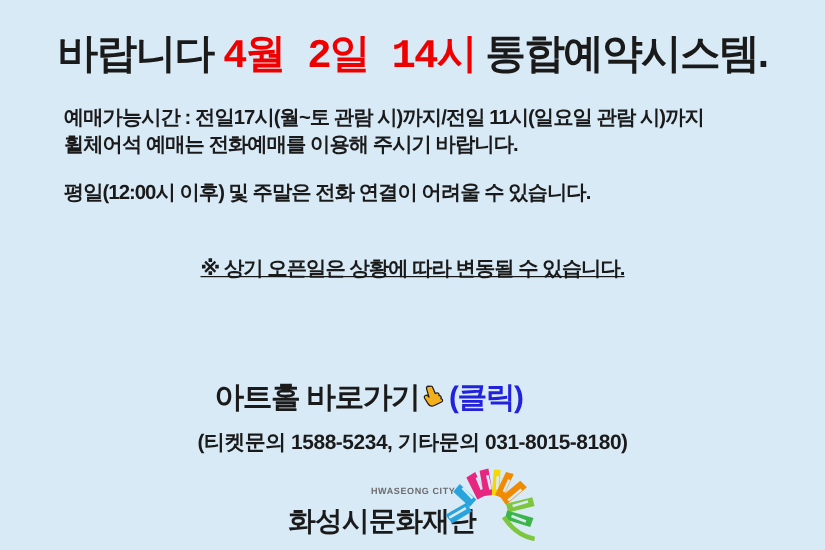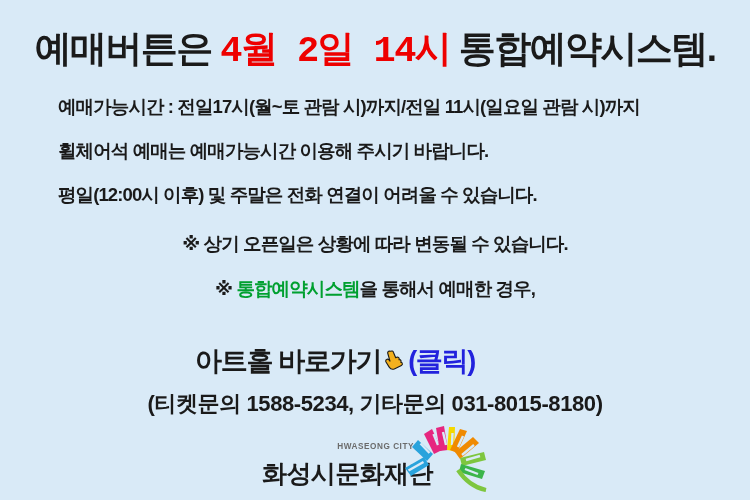--- a/index.html
+++ b/index.html
@@ -50,31 +50,32 @@
     width: 660px;
   }
   .body-line {
     font-size: 18.5px;
     font-weight: bold;
     color: #1a1a1a;
     letter-spacing: -0.9px;
     white-space: nowrap;
     line-height: 1.3;
   }
-  .body-line.l1 { margin-bottom: 20px; }
+  .body-line.l1 { }
   .body-line.l2 { margin-bottom: 20px; }
   .body-line.l3 { margin-bottom: 0px; }
 
   
   .notice-block {
     position: absolute;
     top: 232px;
     left: 0;
     width: 750px;
     text-align: center;
+    text-decoration: underline;
   }
   .notice-line {
     font-size: 18.5px;
     font-weight: bold;
     color: #1a1a1a;
     letter-spacing: -0.9px;
     white-space: nowrap;
     line-height: 1.32;
   }
   .notice-line.n1 { margin-bottom: 21px; }
@@ -104,21 +105,21 @@
     margin: 0 1px 0 0;
   }
 
   
   .phone-line {
     position: absolute;
     top: 389px;
     left: 0;
     width: 750px;
     text-align: center;
-    font-size: 22px;
+    font-size: 19px;
     font-weight: bold;
     letter-spacing: -0.4px;
     color: #1a1a1a;
     white-space: nowrap;
   }
 
   
   .logo {
     position: absolute;
     left: 262px;
@@ -158,34 +159,31 @@
     width: 86px;
     height: 68px;
   }
 </style>
 </head>
 <body>
 
 <div id="notice-poster">
 
   <div class="headline">
-    <span>예매버튼은 </span><span class="hl-red">4월 2일 14시</span><span> 통합예약시스템.</span>
+    <span>바랍니다 </span><span class="hl-red">4월 2일 14시</span><span> 통합예약시스템.</span>
   </div>
 
   <div class="body-block">
     <div class="body-line l1">예매가능시간 : 전일17시(월~토 관람 시)까지/전일 11시(일요일 관람 시)까지</div>
-    <div class="body-line l2">휠체어석 예매는 예매가능시간 이용해 주시기 바랍니다.</div>
+    <div class="body-line l2">휠체어석 예매는 전화예매를 이용해 주시기 바랍니다.</div>
     <div class="body-line l3">평일(12:00시 이후) 및 주말은 전화 연결이 어려울 수 있습니다.</div>
   </div>
 
   <div class="notice-block">
     <div class="notice-line n1">※ 상기 오픈일은 상황에 따라 변동될 수 있습니다.</div>
-    <div class="notice-line n2">
-      <span>※ </span><span class="green">통합예약시스템</span><span>을 통해서 예매한 경우,</span>
-    </div>
   </div>
 
   <div class="link-line">
     <span>아트홀 바로가기</span><span class="hand-icon"><svg width="26" height="26" viewBox="0 0 26 26" xmlns="http://www.w3.org/2000/svg">
       <path d="M9.8 3.2c1.0-.5 2.2-.1 2.6 1.0l2.3 5.6 1.0-.5c.9-.4 2.0 0 2.4 1.0.2.5.1 1.0-.1 1.4.8-.2 1.7.2 2.0 1.0.2.6.1 1.2-.3 1.6.7.0 1.4.4 1.6 1.1.3.8-.1 1.7-.9 2.1l-6.6 3.2c-2.0 1.0-4.4.3-5.6-1.6l-3.2-5.1c-.5-.9-.3-2.0.6-2.5.8-.5 1.8-.3 2.4.4l1.0 1.2-2.2-7.6c-.3-1.1.3-2.2 1.4-2.5z" fill="#f2b01e" stroke="#1a1a1a" stroke-width="1.1" stroke-linejoin="round"></path>
     </svg></span><span class="click-word">(클릭)</span>
   </div>
 
   <div class="phone-line">(티켓문의 1588-5234, 기타문의 031-8015-8180)</div>
 

